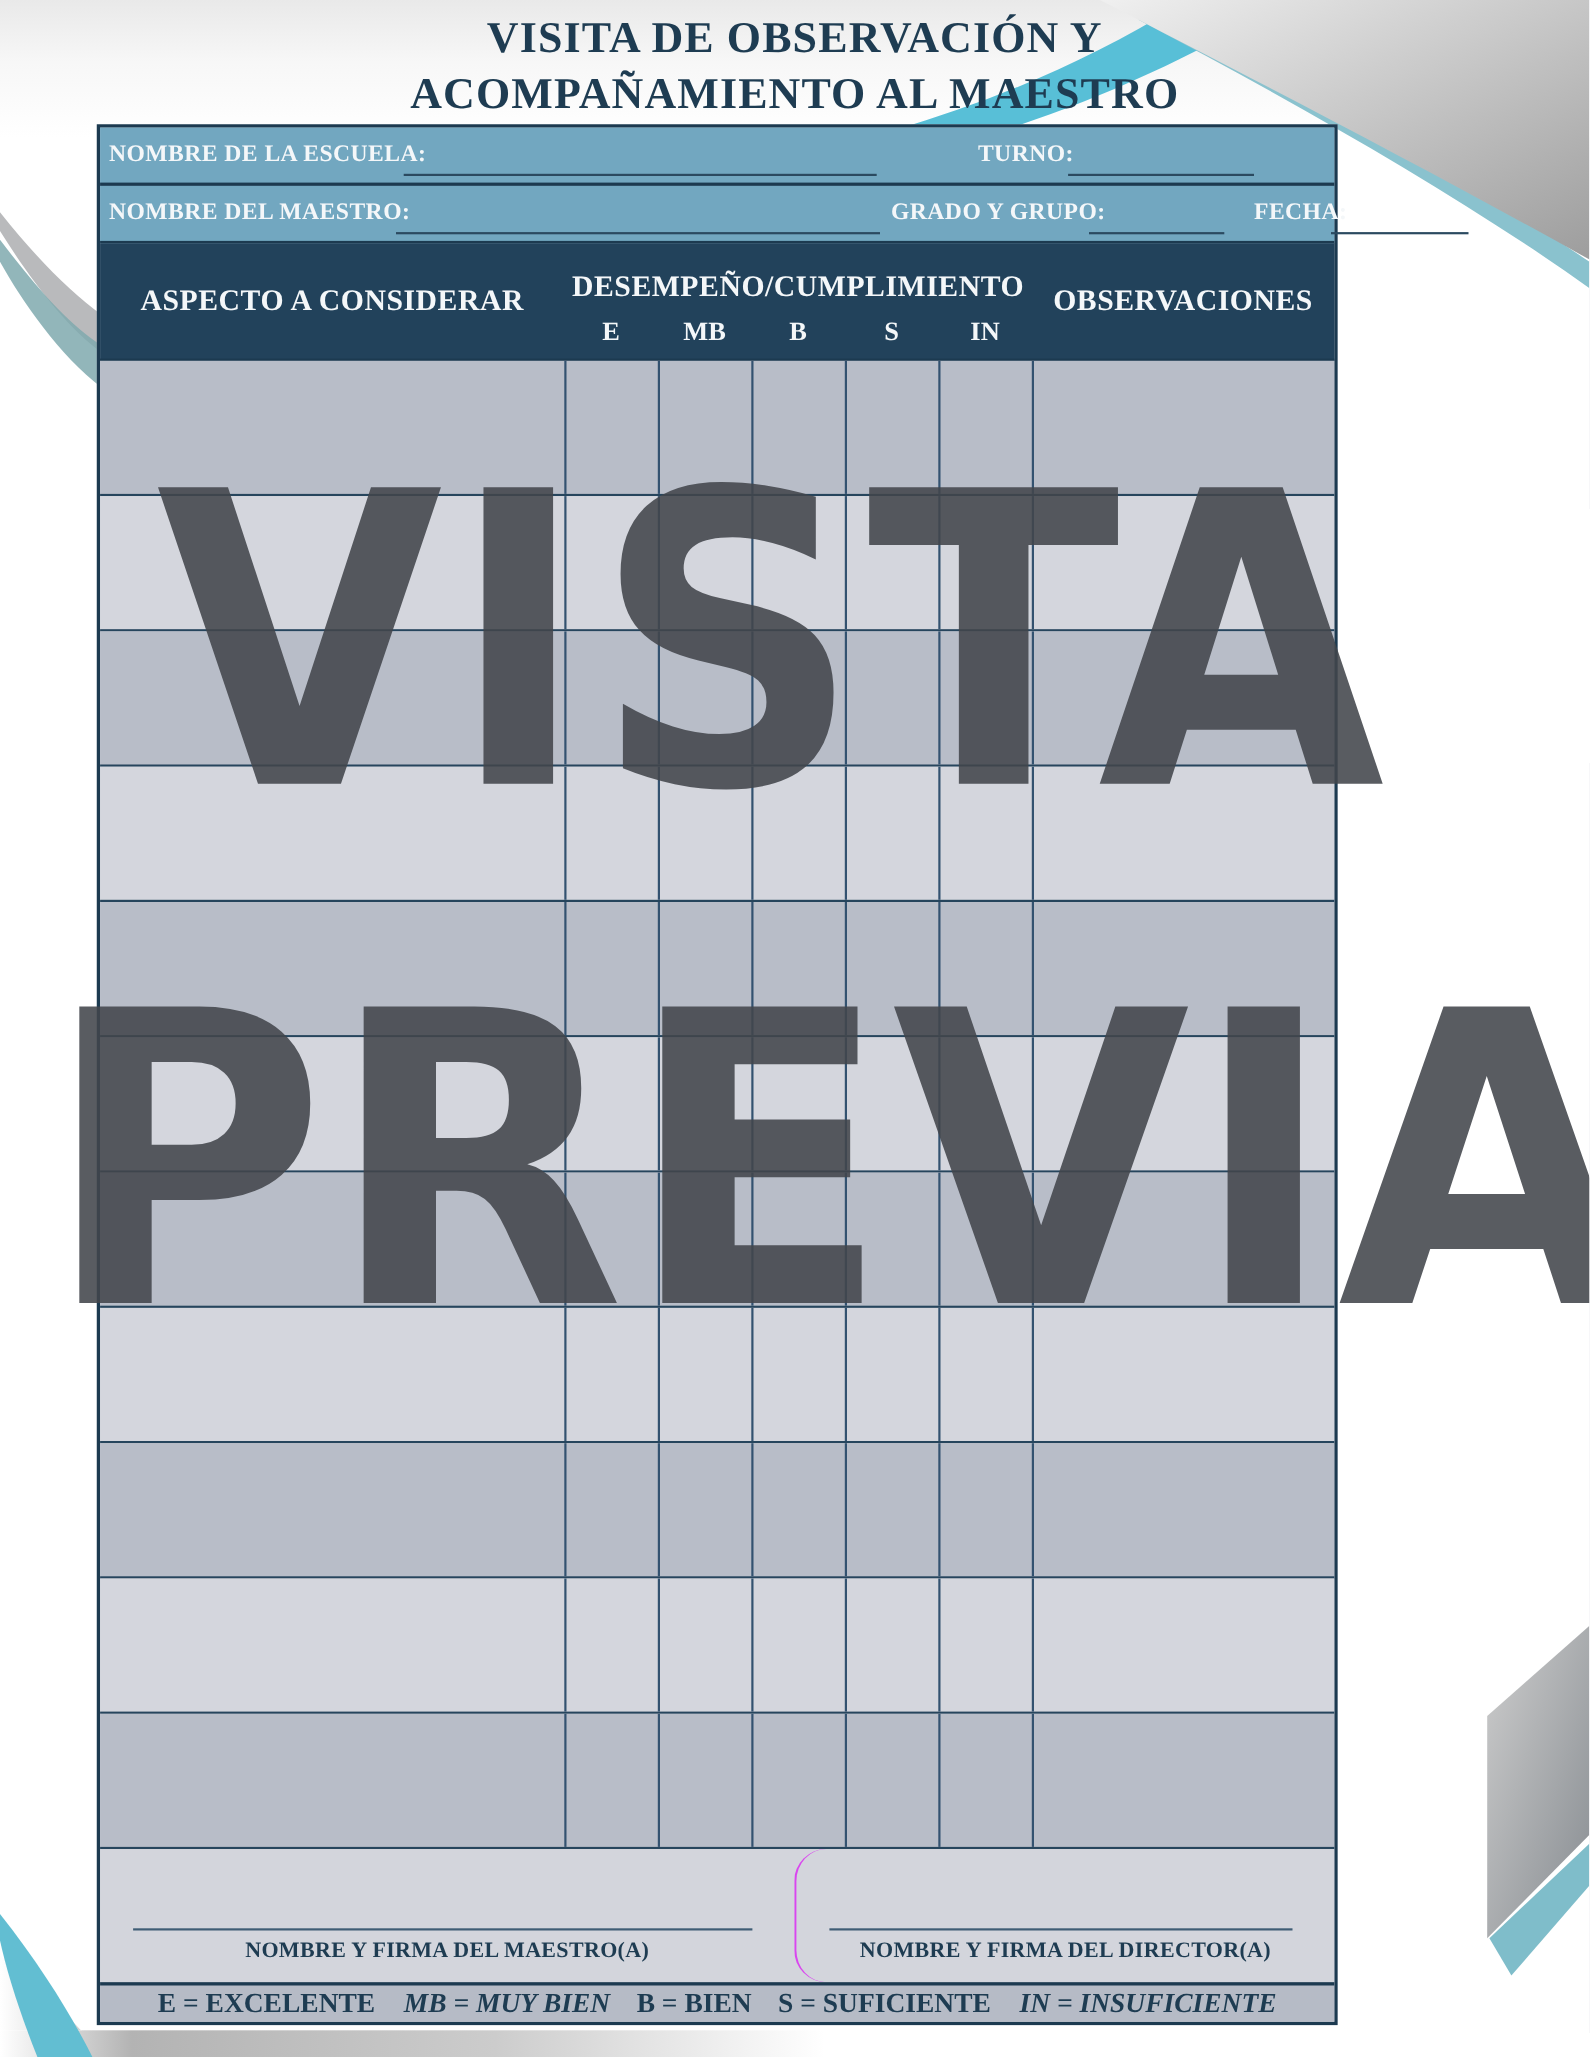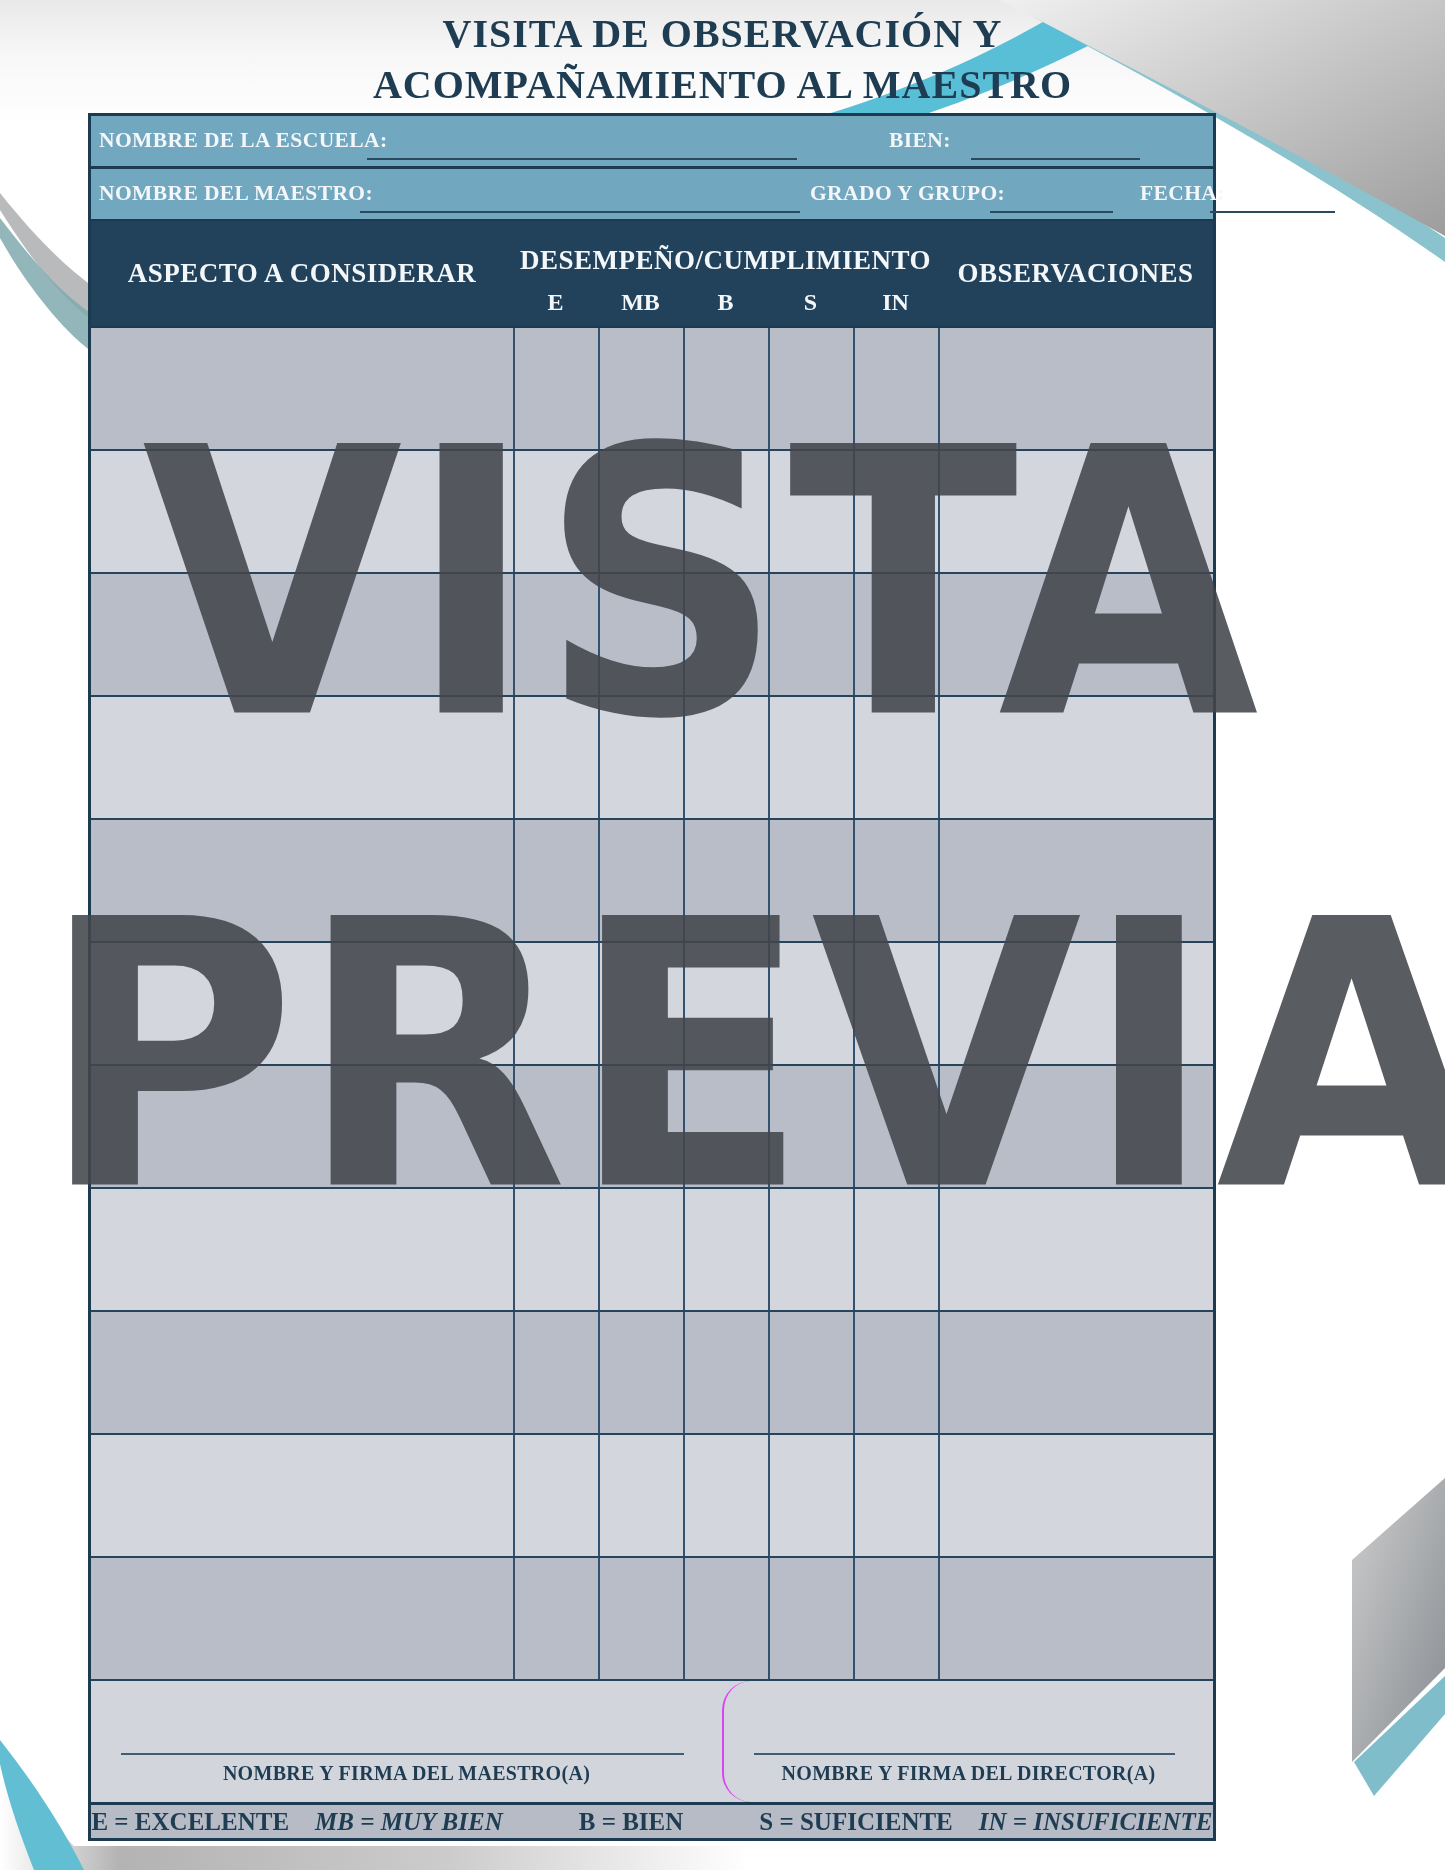--- a/index.html
+++ b/index.html
@@ -71,21 +71,21 @@
     color:var(--ink);font-weight:bold;font-size:20px;letter-spacing:.3px;
   }
   
   .legend{
     height:36px;background:#b6bbc6;box-sizing:border-box;border-top:3px solid var(--border);
     display:flex;align-items:center;justify-content:center;
     color:var(--ink);font-weight:bold;font-size:25px;white-space:nowrap;
   }
   .lg{display:inline-block;}
   .lg.gap-s{margin-left:26px;font-style:italic;}
-  .lg.gap-l{margin-left:76px;}
+  .lg.gap-l{margin-left:24px;}
   
   .wm{
     position:absolute;z-index:5;font-family:"DejaVu Sans", sans-serif;font-weight:bold;
     color:rgba(66,70,75,0.88);line-height:1;white-space:nowrap;transform-origin:top left;
   }
   .wm-vista{left:142px;top:400px;font-size:330px;letter-spacing:6px;transform:scale(1.02,1.12);}
   .wm-previa{left:40px;top:872px;font-size:330px;letter-spacing:2px;transform:scale(1.06,1.12);}
 </style>
 </head>
 <body>
@@ -134,21 +134,21 @@
   <div class="title">
     <div>VISITA DE OBSERVACIÓN Y</div>
     <div>ACOMPAÑAMIENTO AL MAESTRO</div>
   </div>
 
   <div class="form">
 
     <div class="frow frow1">
       <span class="flabel" style="left:8px">NOMBRE DE LA ESCUELA:</span>
       <span class="blank" style="left:276px;width:430px"></span>
-      <span class="flabel" style="left:798px">BIEN:</span>
+      <span class="flabel" style="left:798px">TURNO:</span>
       <span class="blank" style="left:880px;width:169px"></span>
     </div>
 
     <div class="frow frow2">
       <span class="flabel" style="left:8px">NOMBRE DEL MAESTRO:</span>
       <span class="blank" style="left:269px;width:440px"></span>
       <span class="flabel" style="left:719px">GRADO Y GRUPO:</span>
       <span class="blank" style="left:899px;width:123px"></span>
       <span class="flabel" style="left:1049px">FECHA:</span>
       <span class="blank" style="left:1119px;width:125px"></span>

